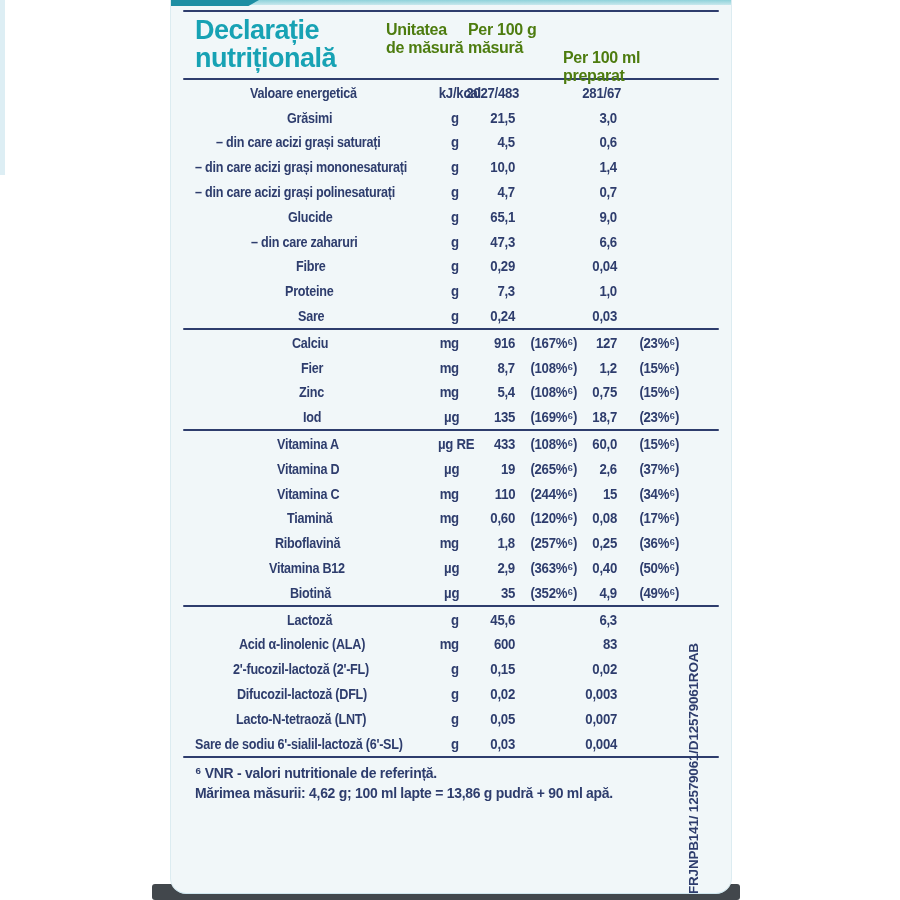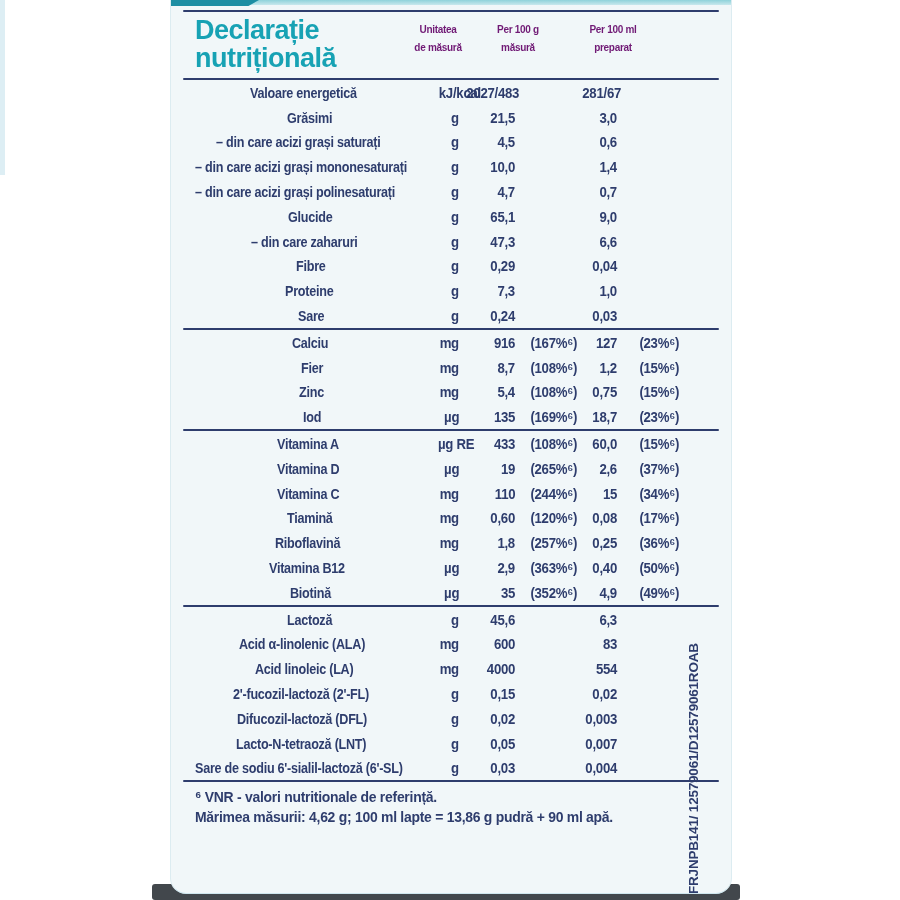--- a/index.html
+++ b/index.html
@@ -13,25 +13,25 @@
         border-bottom-left-radius:16px;border-bottom-right-radius:16px;z-index:2;}
   .topstrip{position:absolute;left:0;top:0;width:100%;height:5px;
             background:linear-gradient(#8fd2da,#c8e8ed);}
   .topstrip-dark{position:absolute;left:0;top:0;width:88px;height:6px;background:#1d8ea3;
             clip-path:polygon(0 0,100% 0,88% 100%,0 100%);}
   .rule{height:2px;background:#2e3d6d;margin:0 12px;border-radius:1px;}
   .rule-top{margin-top:10px;}
   .hdr{position:relative;height:66px;}
   .hdr-title{position:absolute;left:24px;top:4px;color:#17a2b4;font-weight:bold;
              font-size:27px;line-height:28px;letter-spacing:-0.5px;}
-  .colhead{position:absolute;top:9px;color:#701a75;font-weight:bold;font-size:10px;
-           line-height:18px;text-align:center;letter-spacing:-0.3px;}
+  .colhead{position:absolute;top:9px;color:#4d7c0f;font-weight:bold;font-size:16px;
+           line-height:18px;letter-spacing:-0.3px;}
   .ch-unit{left:215px;width:104px;}
   .ch-g{left:297px;width:100px;}
-  .ch-ml{left:392px;width:100px;}
+  .ch-ml{left:392px;width:100px;margin-top:28px;}
   table.sec{border-collapse:collapse;table-layout:fixed;width:484px;margin-left:24px;}
   table.sec td{padding:0;height:24.8px;font-size:15px;font-weight:bold;color:#2e3d6d;
                letter-spacing:-0.3px;white-space:nowrap;overflow:visible;vertical-align:middle;}
   td.name{text-align:center;}
   td.unit,td.gval,td.gpct,td.mlval,td.mlpct{text-align:right;}
   col.c-name{width:238px;}col.c-unit{width:26px;}col.c-gval{width:56px;}
   col.c-gpct{width:62px;}col.c-mlval{width:40px;}col.c-mlpct{width:62px;}
   .cnd{display:inline-block;transform:scaleX(0.88);transform-origin:100% 50%;}
   td.name .cnd{transform:scaleX(0.84);transform-origin:0 50%;}
   .footer{margin:5px 0 0 24px;color:#2e3d6d;font-weight:bold;font-size:15.5px;
@@ -304,28 +304,20 @@
           </tr>
           <tr>
             <td class="name"><span class="cnd">Acid α-linolenic (ALA)</span></td>
             <td class="unit"><span class="cnd">mg</span></td>
             <td class="gval"><span class="cnd">600</span></td>
             <td class="gpct"><span class="cnd"></span></td>
             <td class="mlval"><span class="cnd">83</span></td>
             <td class="mlpct"><span class="cnd"></span></td>
           </tr>
           <tr>
-            <td class="name"><span class="cnd">Acid linoleic (LA)</span></td>
-            <td class="unit"><span class="cnd">mg</span></td>
-            <td class="gval"><span class="cnd">4000</span></td>
-            <td class="gpct"><span class="cnd"></span></td>
-            <td class="mlval"><span class="cnd">554</span></td>
-            <td class="mlpct"><span class="cnd"></span></td>
-          </tr>
-          <tr>
             <td class="name"><span class="cnd">2'-fucozil-lactoză (2'-FL)</span></td>
             <td class="unit"><span class="cnd">g</span></td>
             <td class="gval"><span class="cnd">0,15</span></td>
             <td class="gpct"><span class="cnd"></span></td>
             <td class="mlval"><span class="cnd">0,02</span></td>
             <td class="mlpct"><span class="cnd"></span></td>
           </tr>
           <tr>
             <td class="name"><span class="cnd">Difucozil-lactoză (DFL)</span></td>
             <td class="unit"><span class="cnd">g</span></td>

